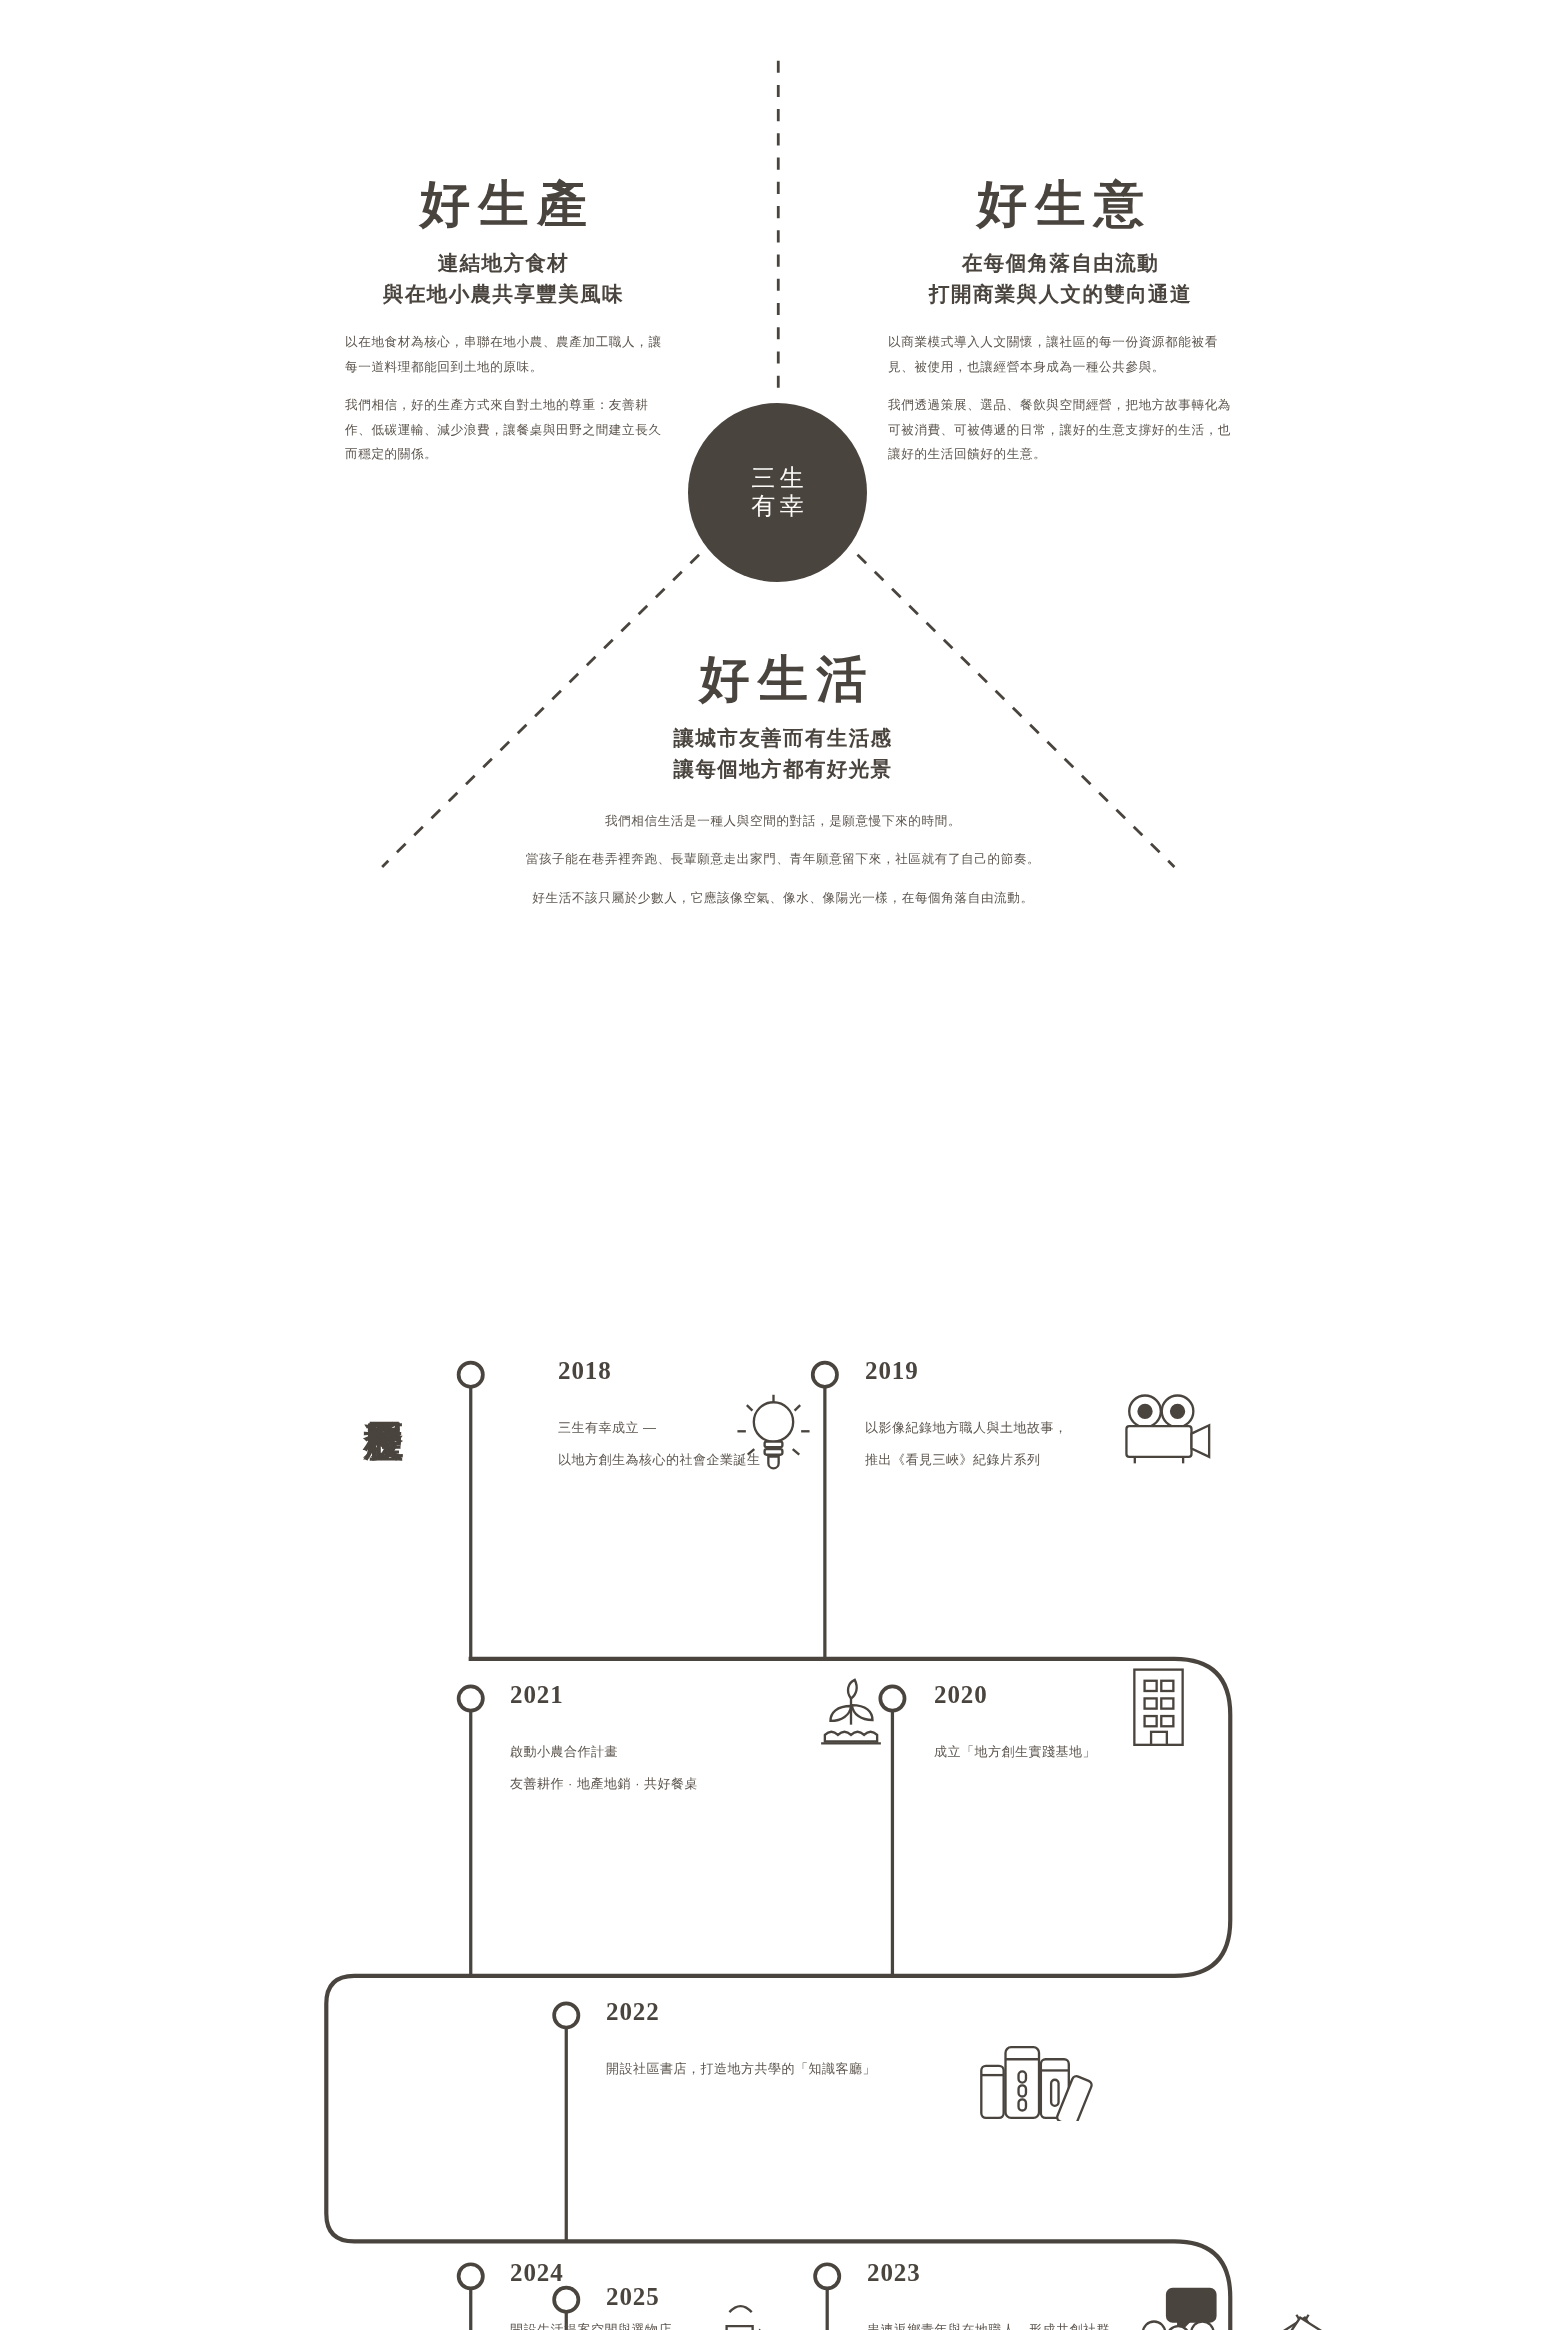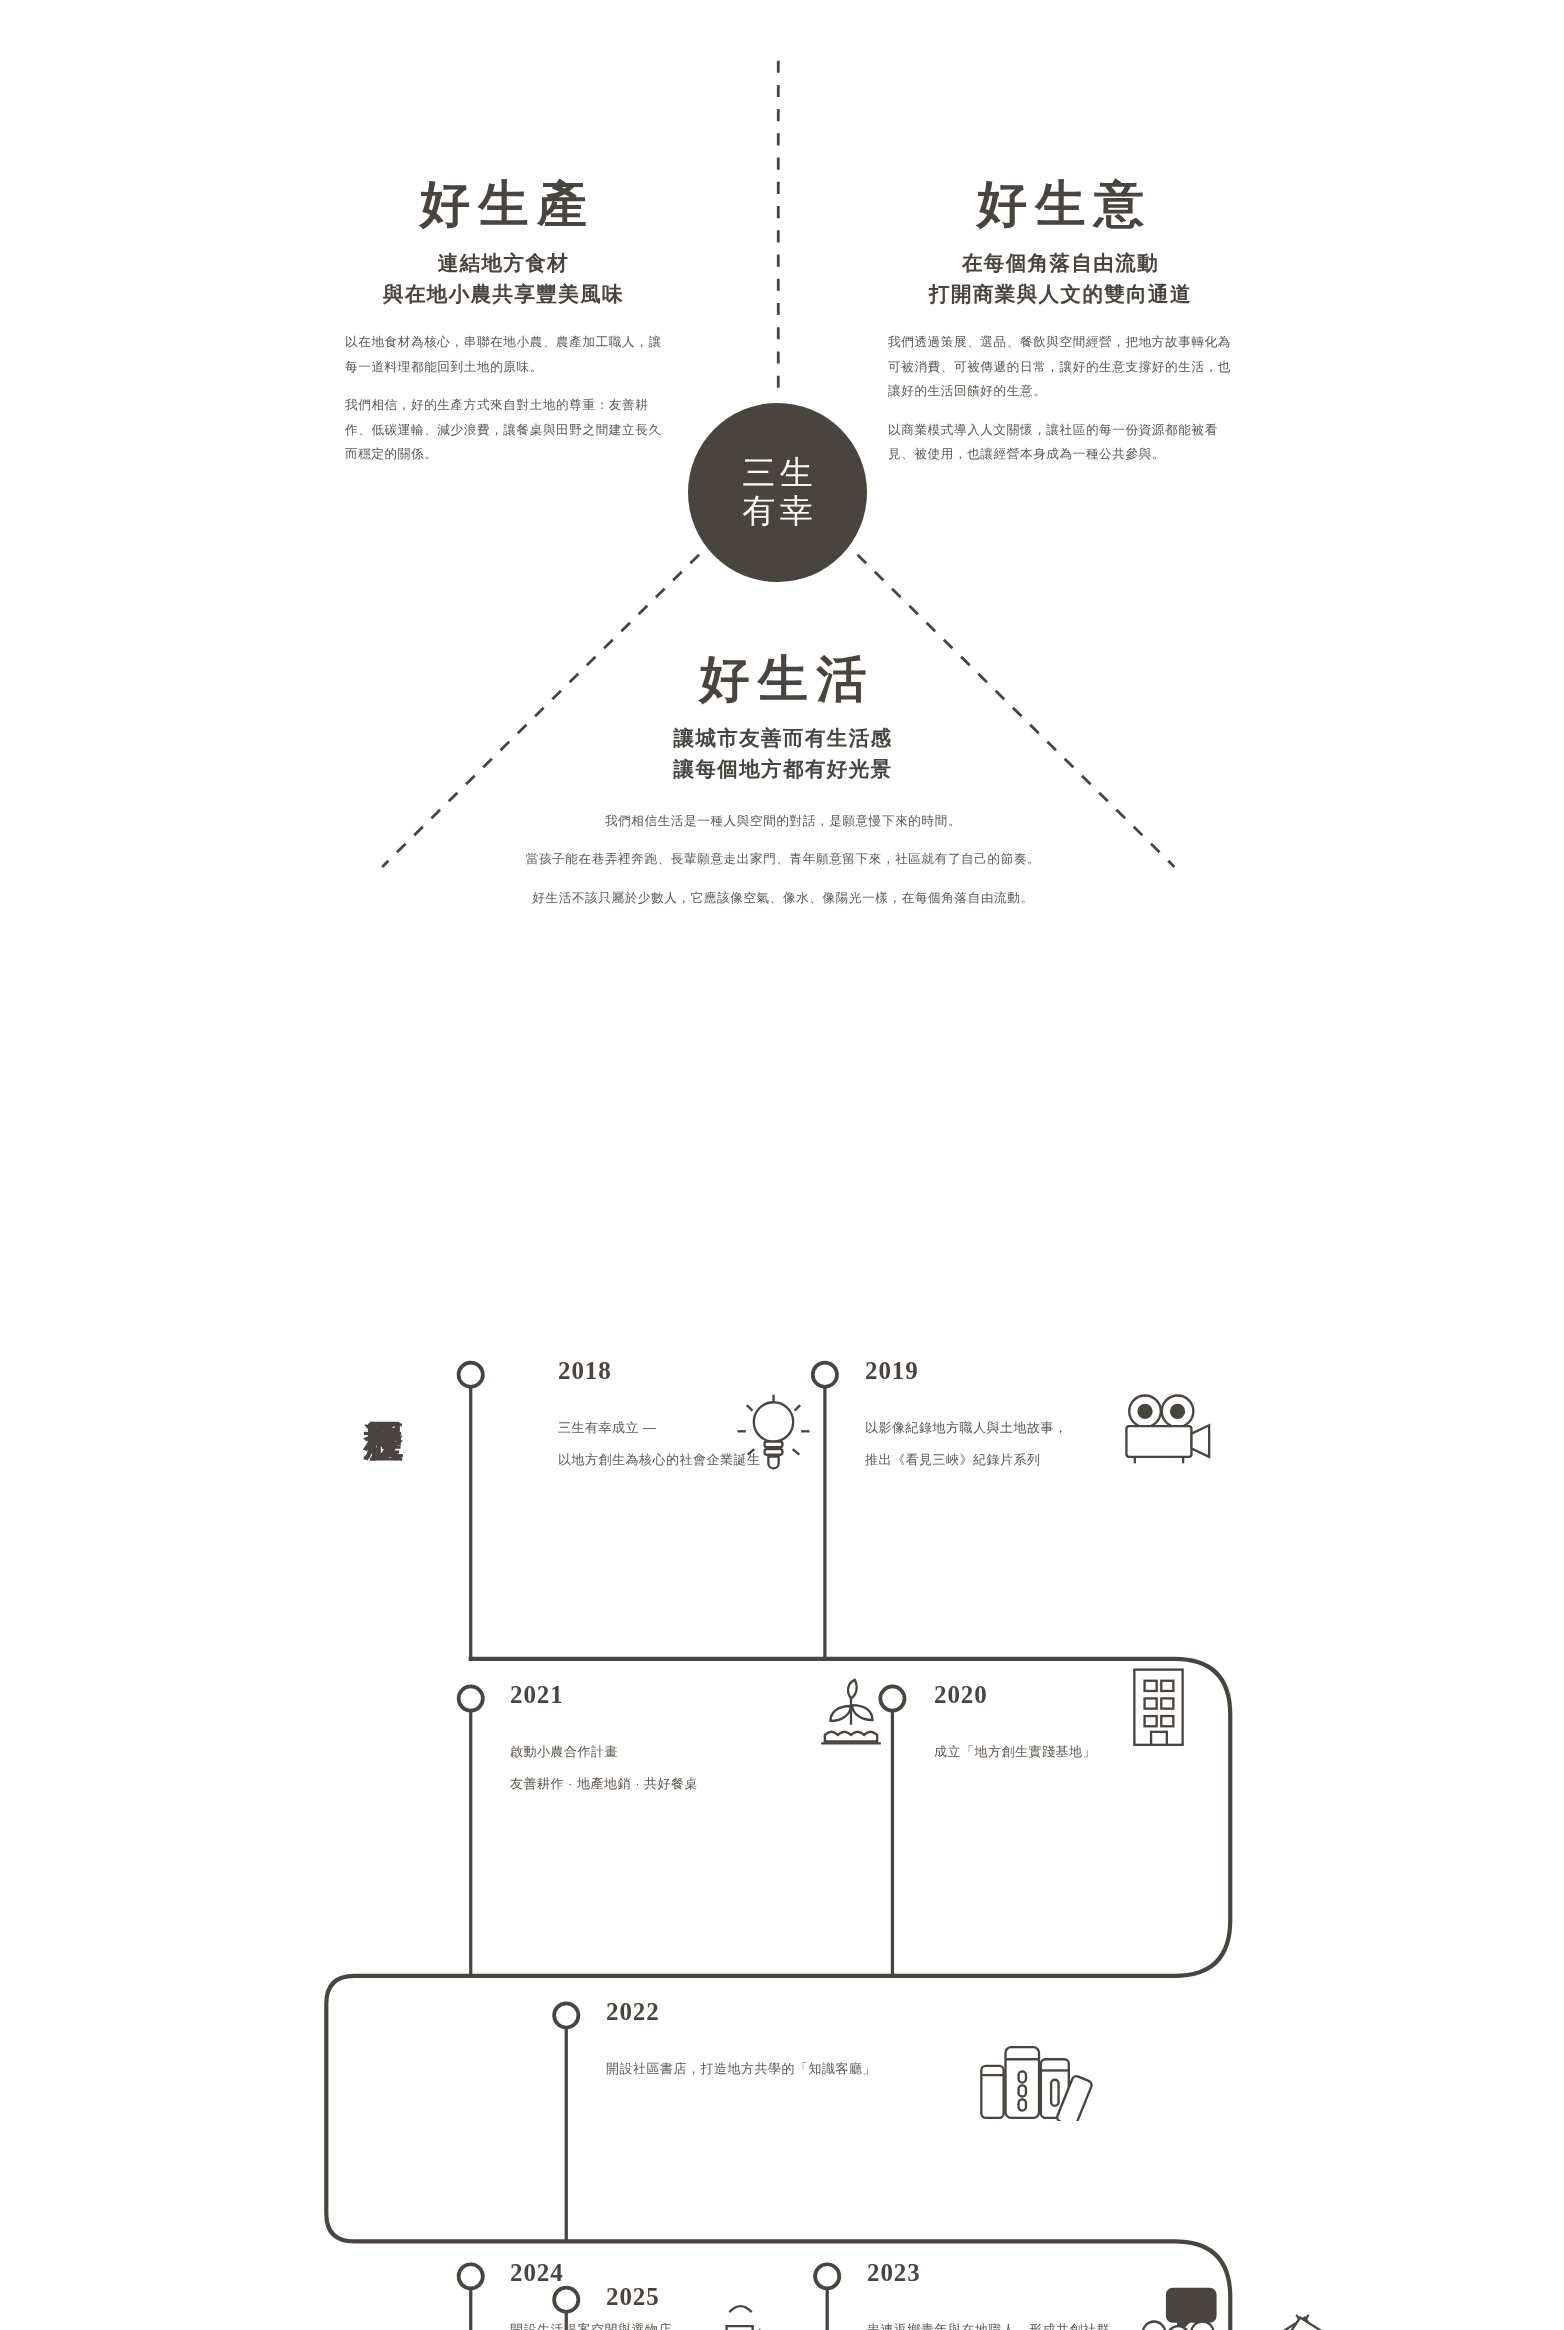--- a/index.html
+++ b/index.html
@@ -40,21 +40,21 @@
     background:var(--ink);
     display:flex;
     flex-direction:column;
     align-items:center;
     justify-content:center;
     color:#fbfaf8;
     z-index:3;
   }
   .core-circle .cc-line{
     font-family:"Liberation Serif","DejaVu Serif",serif;
-    font-size:33px;
+    font-size:24px;
     line-height:1.14;
     letter-spacing:4.7px;
     text-indent:4.7px;
     font-weight:400;
   }
 
   .pillar{
     position:absolute;
     z-index:2;
   }
@@ -178,22 +178,22 @@
       <p>以在地食材為核心，串聯在地小農、農產加工職人，讓每一道料理都能回到土地的原味。</p>
       <p>我們相信，好的生產方式來自對土地的尊重：友善耕作、低碳運輸、減少浪費，讓餐桌與田野之間建立長久而穩定的關係。</p>
     </div>
   </div>
 
   <div class="pillar" id="pillar-right">
     <h2 class="p-title">好生意</h2>
     <p class="p-sub">在每個角落自由流動</p>
     <p class="p-sub">打開商業與人文的雙向通道</p>
     <div class="p-body">
+      <p>以商業模式導入人文關懷，讓社區的每一份資源都能被看見、被使用，也讓經營本身成為一種公共參與。</p>
       <p>我們透過策展、選品、餐飲與空間經營，把地方故事轉化為可被消費、可被傳遞的日常，讓好的生意支撐好的生活，也讓好的生活回饋好的生意。</p>
-      <p>以商業模式導入人文關懷，讓社區的每一份資源都能被看見、被使用，也讓經營本身成為一種公共參與。</p>
     </div>
   </div>
 
   <div class="pillar" id="pillar-bottom">
     <h2 class="p-title">好生活</h2>
     <p class="p-sub">讓城市友善而有生活感</p>
     <p class="p-sub">讓每個地方都有好光景</p>
     <div class="p-body">
       <p>我們相信生活是一種人與空間的對話，是願意慢下來的時間。</p>
       <p>當孩子能在巷弄裡奔跑、長輩願意走出家門、青年願意留下來，社區就有了自己的節奏。</p>

